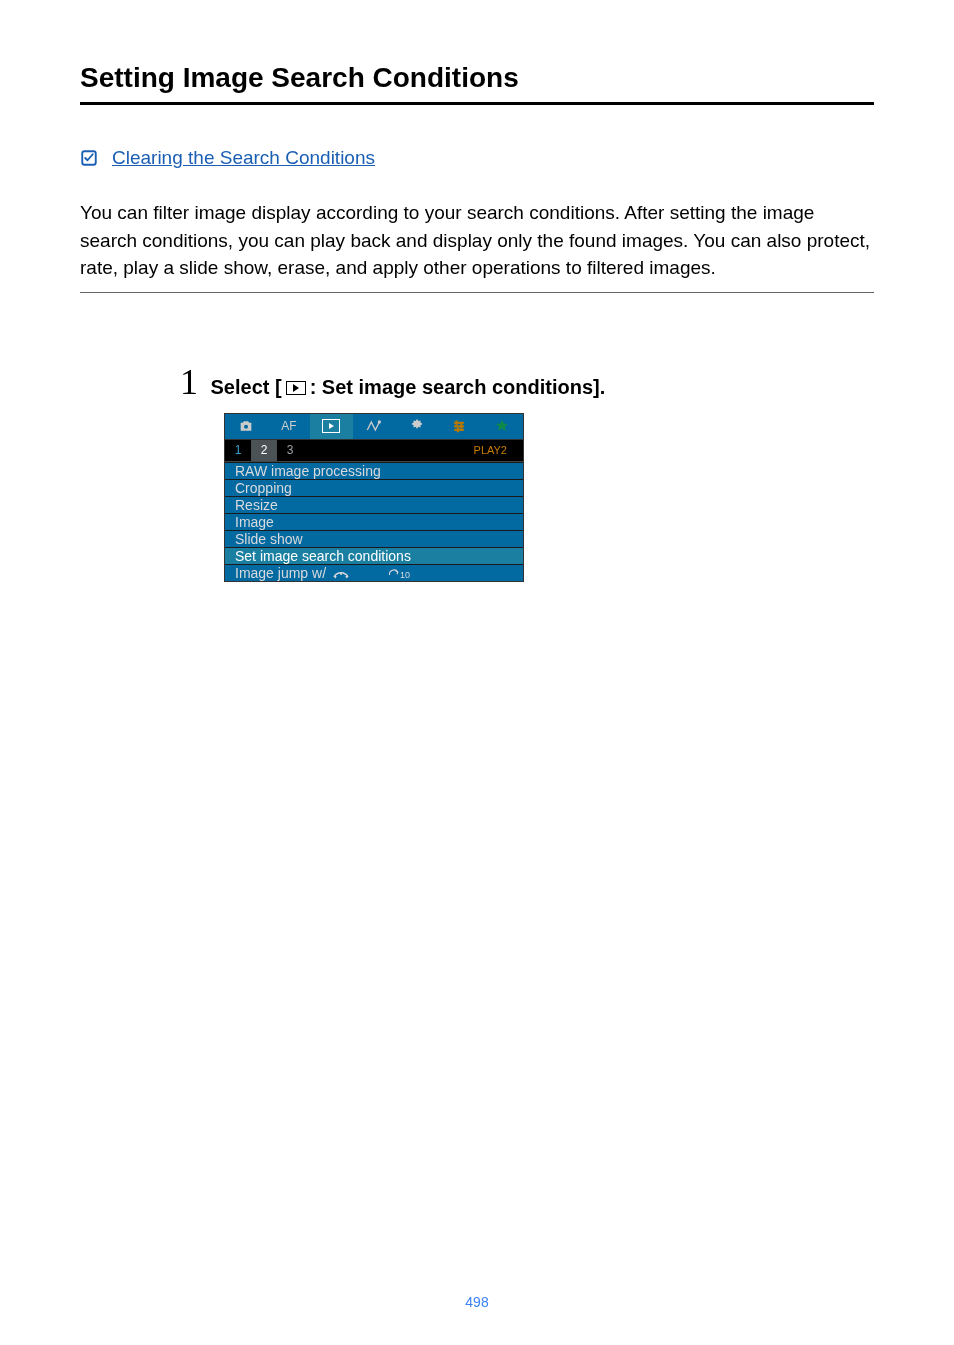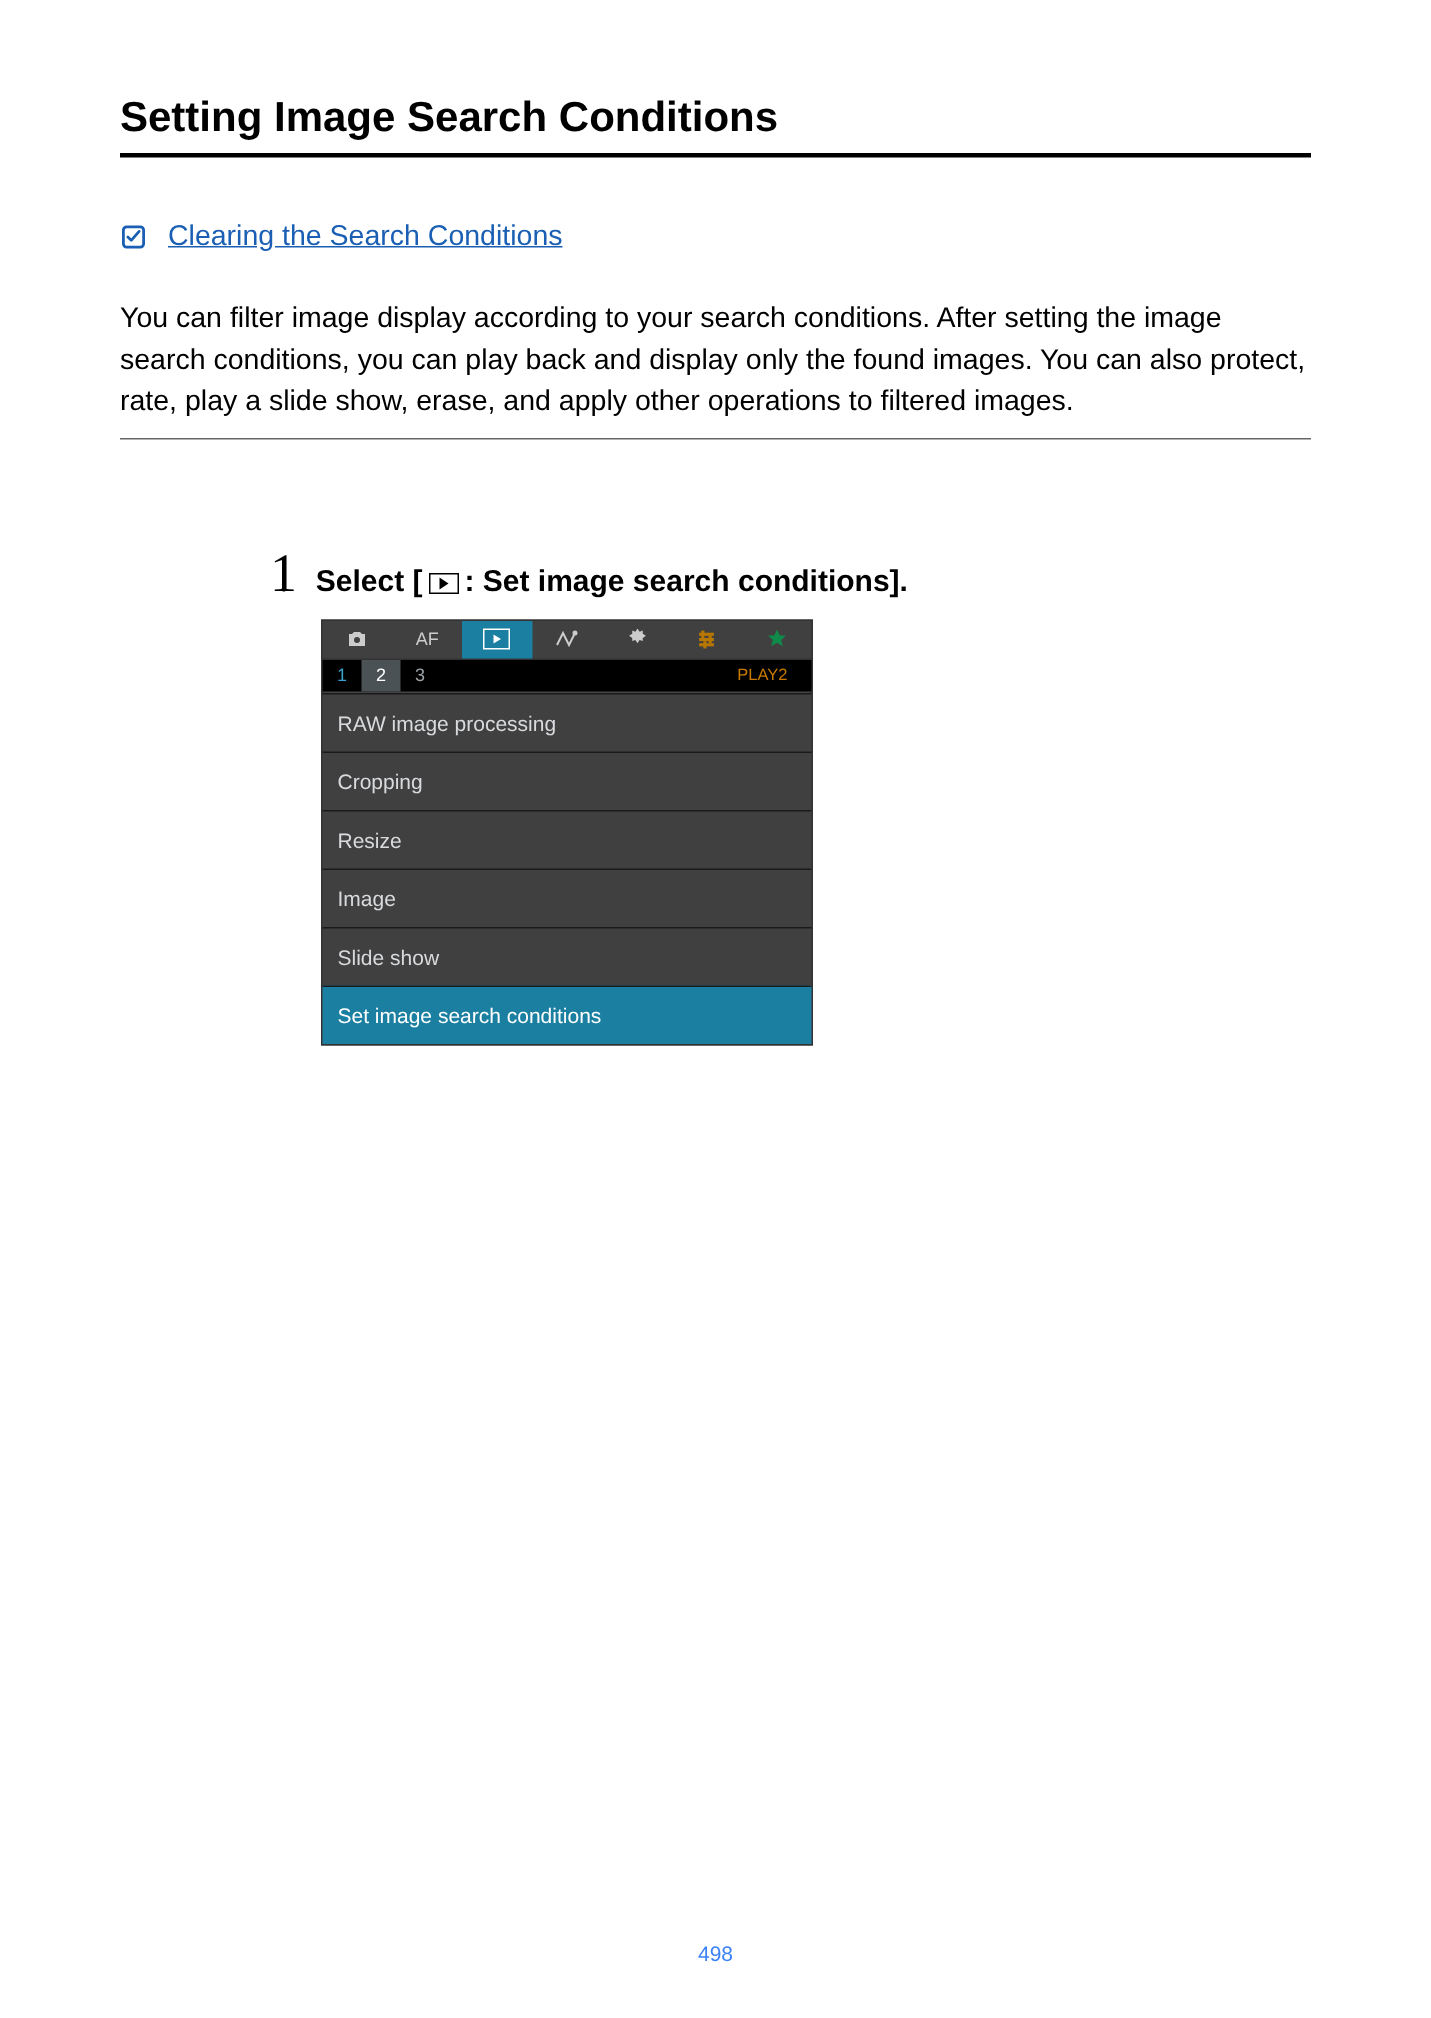--- a/index.html
+++ b/index.html
@@ -87,23 +87,23 @@
       top: 1px;
     }
     .play-icon-inline::after {
       content: "";
       border-left: 6px solid #000;
       border-top: 4px solid transparent;
       border-bottom: 4px solid transparent;
     }
     
     .cam-screen {
-      width: 328px;
-      background: #404040;
-      margin-left: 34px;
+      width: 300px;
+      background: #0369a1;
+      margin-left: 44px;
       border: 1px solid #333;
       font-family: Arial, sans-serif;
     }
     .cam-tabs {
       display: flex;
       height: 26px;
       border-bottom: 1px solid #333;
     }
     .cam-tab {
       flex: 1;
@@ -154,21 +154,21 @@
     .cam-subtab.active { background: #4a5256; color: #fff; }
     .cam-subtabs .spacer { flex: 1; }
     .cam-subtab-label {
       color: #c97a00;
       font-size: 11px;
       display: flex;
       align-items: center;
       padding-right: 16px;
     }
     .cam-item {
-      padding: 11px 10px;
+      padding: 0 10px;
       color: #d8dadd;
       font-size: 14px;
       border-top: 1px solid #1a1a1a;
       display: flex;
       align-items: center;
       gap: 6px;
     }
     .cam-item.selected {
       background: #1a7fa0;
       color: #fff;
@@ -267,16 +267,32 @@
       <div class="spacer"></div>
       <div class="cam-subtab-label">PLAY2</div>
     </div>
 
     <div class="cam-item">RAW image processing</div>
     <div class="cam-item">Cropping</div>
     <div class="cam-item">Resize</div>
     <div class="cam-item">Image</div>
     <div class="cam-item">Slide show</div>
     <div class="cam-item selected">Set image search conditions</div>
+    <div class="cam-item">
+      <span>Image jump w/</span>
+      <span class="jump-glyph">
+        <svg width="18" height="12" viewBox="0 0 18 12" fill="none" stroke="#d8dadd" stroke-width="1.5">
+            <path d="M2 10 A 8 8 0 0 1 16 10"></path>
+            <path d="M4 9 l-1 2 M9 6 l0 2 M14 9 l1 2"></path>
+          </svg>
+      </span>
+      <span class="jump-glyph-icon">
+        <svg width="12" height="12" viewBox="0 0 16 14" fill="none" stroke="#d8dadd" stroke-width="1.5">
+            <path d="M2 11 A 6 6 0 0 1 13 7"></path>
+            <path d="M10 5 l3 2 l-1 3"></path>
+          </svg>
+        <span style="font-size:9px;">10</span>
+      </span>
+    </div>
   </div>
 </div>
 
 <div class="page-number">498</div>
 
 </body></html>

